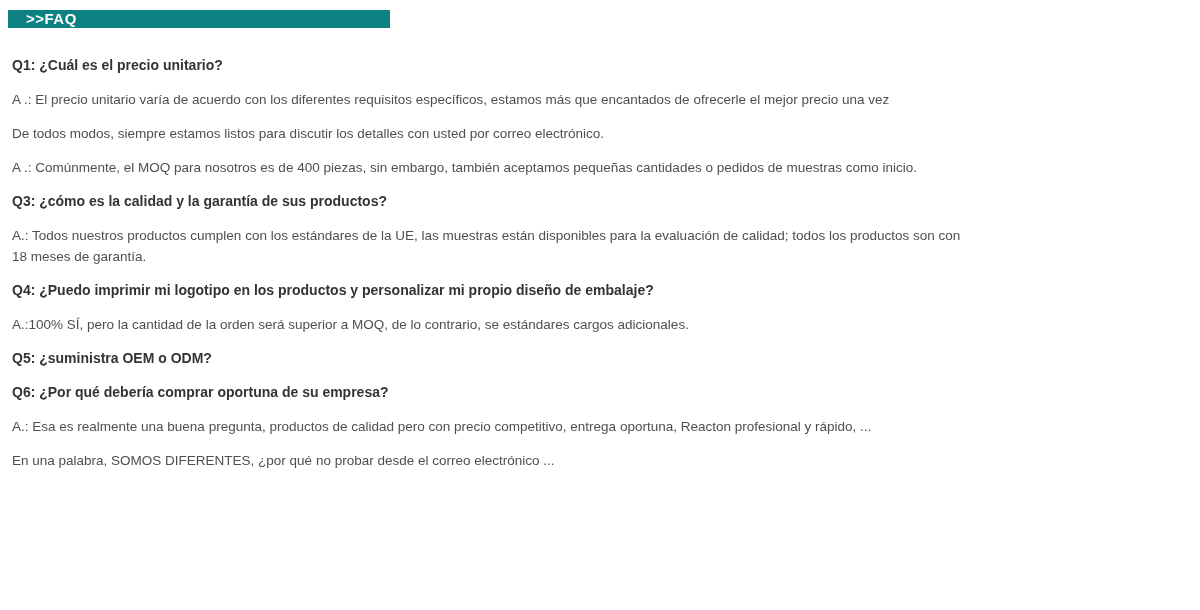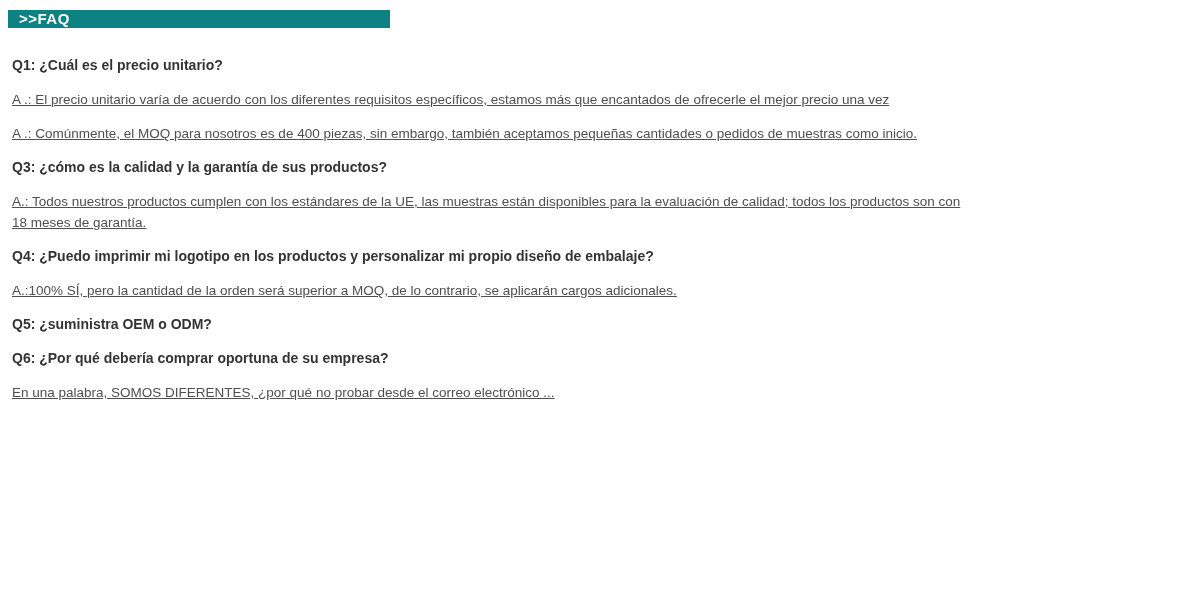--- a/index.html
+++ b/index.html
@@ -9,21 +9,21 @@
     height: 610px;
     overflow: hidden;
     font-family: "Liberation Sans", sans-serif;
   }
   .page { width: 1200px; height: 610px; background: #ffffff; }
   .banner {
     margin: 10px 0 0 8px;
     width: 382px;
     height: 18px;
     line-height: 18px;
-    padding-left: 11px;
+    padding-left: 18px;
     background: #0e8282;
   }
   .banner-label {
     color: #ffffff;
     font-weight: bold;
     font-size: 15px;
     letter-spacing: 0.5px;
   }
   .content {
     padding: 27px 12px 0 12px;
@@ -37,36 +37,37 @@
     margin-bottom: 13px;
     white-space: pre-line;
   }
   .answer {
     font-size: 13.5px;
     font-weight: normal;
     color: #4f4f4f;
     line-height: 21px;
     margin-bottom: 13px;
     white-space: pre-line;
-    text-decoration: underline;
   }
 </style>
 </head>
 <body>
 
 <div class="page">
   <div class="banner" style="background-color: rgb(14, 130, 130);">
     <span class="banner-label">&gt;&gt;FAQ</span>
   </div>
   <div class="content" id="faq-list">
       <div class="question">Q1: ¿Cuál es el precio unitario?</div>
       <p class="answer">A .: El precio unitario varía de acuerdo con los diferentes requisitos específicos, estamos más que encantados de ofrecerle el mejor precio una vez</p>
+      <p class="answer">De todos modos, siempre estamos listos para discutir los detalles con usted por correo electrónico.</p>
       <p class="answer">A .: Comúnmente, el MOQ para nosotros es de 400 piezas, sin embargo, también aceptamos pequeñas cantidades o pedidos de muestras como inicio.</p>
       <div class="question">Q3: ¿cómo es la calidad y la garantía de sus productos?</div>
       <p class="answer">A.: Todos nuestros productos cumplen con los estándares de la UE, las muestras están disponibles para la evaluación de calidad; todos los productos son con
 18 meses de garantía.</p>
       <div class="question">Q4: ¿Puedo imprimir mi logotipo en los productos y personalizar mi propio diseño de embalaje?</div>
-      <p class="answer">A.:100% SÍ, pero la cantidad de la orden será superior a MOQ, de lo contrario, se aplicarán cargos adicionales.</p>
+      <p class="answer">A.:100% SÍ, pero la cantidad de la orden será superior a MOQ, de lo contrario, se estándares cargos adicionales.</p>
       <div class="question">Q5: ¿suministra OEM o ODM?</div>
       <div class="question">Q6: ¿Por qué debería comprar oportuna de su empresa?</div>
+      <p class="answer">A.: Esa es realmente una buena pregunta, productos de calidad pero con precio competitivo, entrega oportuna, Reacton profesional y rápido, ...</p>
       <p class="answer">En una palabra, SOMOS DIFERENTES, ¿por qué no probar desde el correo electrónico ...</p>
     </div>
 </div>
 
 </body></html>

